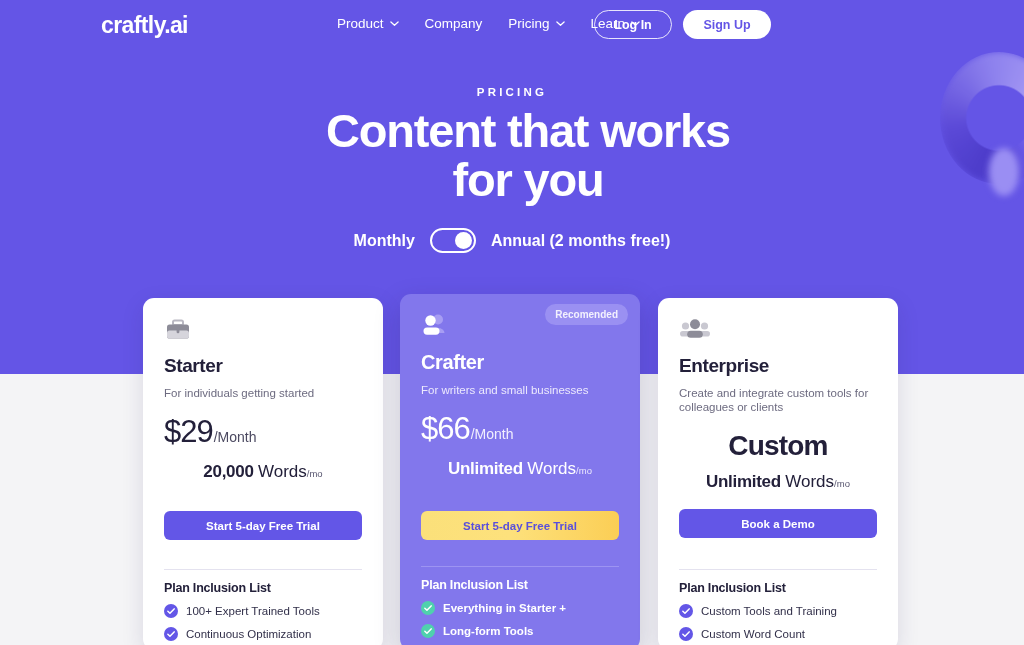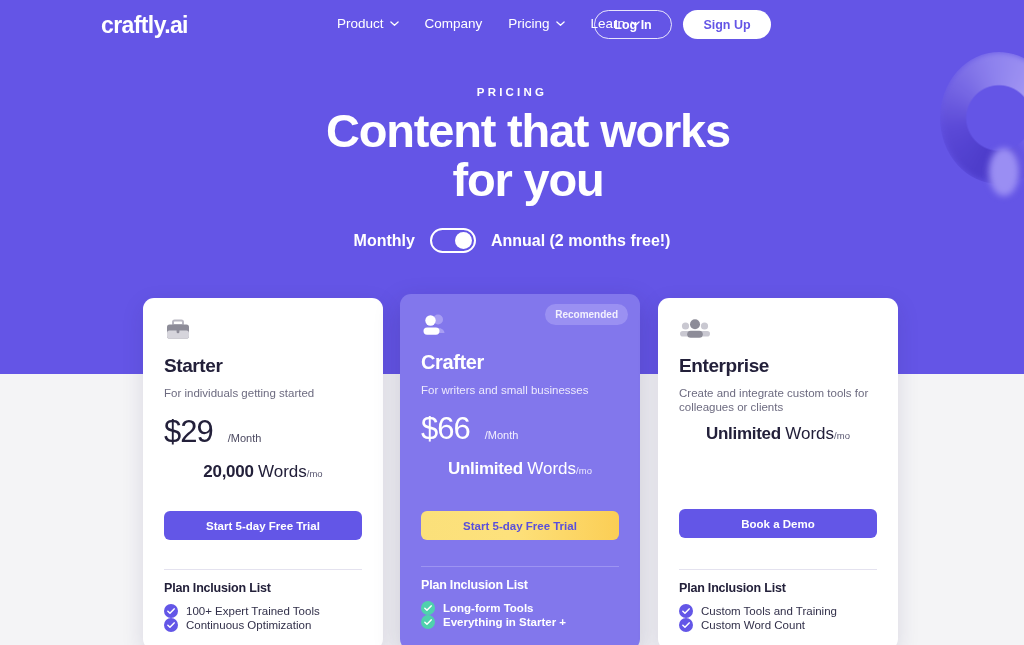--- a/index.html
+++ b/index.html
@@ -108,21 +108,21 @@
   .card-inner { padding: 18px 21px 0 21px; }
   .card-icon { height: 30px; margin-bottom: 9px; }
   .card-icon svg { display: block; }
   .plan-name { font-size: 19px; font-weight: bold; color: #23203a; letter-spacing: -.4px; }
   .card-crafter .plan-name { color: #fff; font-size: 20px; }
   .plan-desc { font-size: 11.5px; color: #6d6b80; margin-top: 9px; line-height: 14px; }
   .card-crafter .plan-desc { color: #ece9fd; }
 
   .price-row { margin-top: 14px; display: flex; align-items: baseline; }
   .price { font-size: 31px; font-weight: normal; color: #23203a; letter-spacing: -1px; }
-  .price-per { font-size: 11px; color: #4b4960; margin-left: 15px; }
+  .price-per { font-size: 14px; color: #4b4960; margin-left: 1px; }
   .card-crafter .price { color: #fff; }
   .card-crafter .price-per { color: #f2effe; }
 
   .price-custom {
     margin-top: 16px; text-align: center;
     font-size: 28px; font-weight: bold; color: #23203a; letter-spacing: -.8px;
   }
 
   .words-row { margin-top: 12px; text-align: center; }
   .card-enterprise .words-row { margin-top: 10px; }
@@ -145,21 +145,21 @@
   .cta-enterprise { position: absolute; left: 0; top: 211px; }
 
   .incl { position: absolute; left: 21px; right: 21px; }
   .incl-starter    { top: 271px; }
   .incl-crafter    { top: 272px; }
   .incl-enterprise { top: 271px; }
   .incl-rule { border-top: 1px solid #e4e2ef; margin-bottom: 11px; }
   .card-crafter .incl-rule { border-top-color: #9d94f2; }
   .incl-title { font-size: 12.5px; font-weight: bold; color: #23203a; letter-spacing: -.2px; }
   .card-crafter .incl-title { color: #fff; }
-  .incl-list { margin-top: 9px; display: flex; flex-direction: column; }
+  .incl-list { margin-top: 9px; display: flex; flex-direction: column; gap: 9px; }
   .incl-item { display: flex; align-items: center; gap: 8px; }
   .check { width: 14px; height: 14px; flex: none; }
   .check svg { display: block; }
   .incl-text { font-size: 11.5px; color: #32304a; white-space: nowrap; }
   .card-crafter .incl-text { color: #fff; font-weight: bold; }
 
   .badge {
     position: absolute; right: 12px; top: 10px;
     background: #9a90f2; color: #f3f1fe;
     font-size: 10px; font-weight: bold;
@@ -306,49 +306,50 @@
         <div class="incl-rule"></div>
         <div class="incl-title">Plan Inclusion List</div>
         <div class="incl-list">
           <div class="incl-item">
             <span class="check">
               <svg width="14" height="14" viewBox="0 0 16 16">
                   <circle cx="8" cy="8" r="8" fill="#4fd1ad"></circle>
                   <path d="M4.4 8.3 L6.8 10.6 L11.6 5.6" stroke="#fff" stroke-width="1.7" fill="none" stroke-linecap="round" stroke-linejoin="round"></path>
                 </svg>
             </span>
+            <span class="incl-text">Everything in Starter +</span>
+          </div>
+          <div class="incl-item">
+            <span class="check">
+              <svg width="14" height="14" viewBox="0 0 16 16">
+                  <circle cx="8" cy="8" r="8" fill="#4fd1ad"></circle>
+                  <path d="M4.4 8.3 L6.8 10.6 L11.6 5.6" stroke="#fff" stroke-width="1.7" fill="none" stroke-linecap="round" stroke-linejoin="round"></path>
+                </svg>
+            </span>
             <span class="incl-text">Long-form Tools</span>
-          </div>
-          <div class="incl-item">
-            <span class="check">
-              <svg width="14" height="14" viewBox="0 0 16 16">
-                  <circle cx="8" cy="8" r="8" fill="#4fd1ad"></circle>
-                  <path d="M4.4 8.3 L6.8 10.6 L11.6 5.6" stroke="#fff" stroke-width="1.7" fill="none" stroke-linecap="round" stroke-linejoin="round"></path>
-                </svg>
-            </span>
-            <span class="incl-text">Everything in Starter +</span>
           </div>
         </div>
       </div>
     </div>
 
     <div class="card card-enterprise">
       <div class="card-inner">
         <div class="card-icon">
           <svg width="32" height="28" viewBox="0 0 32 28">
             <circle cx="6.5" cy="10" r="3.6" fill="#c9c8d1"></circle>
             <circle cx="25.5" cy="10" r="3.6" fill="#c9c8d1"></circle>
             <rect x="1" y="15" width="11" height="5.6" rx="2.8" fill="#c9c8d1"></rect>
             <rect x="20" y="15" width="11" height="5.6" rx="2.8" fill="#c9c8d1"></rect>
             <circle cx="16" cy="8.3" r="5" fill="#8d8c98"></circle>
             <rect x="8.2" y="14.8" width="15.6" height="7" rx="3.5" fill="#8d8c98"></rect>
           </svg>
         </div>
         <div class="plan-name">Enterprise</div>
         <div class="plan-desc">Create and integrate custom tools for colleagues or clients</div>
+        <div class="price-custom">Custom</div>
         <div class="words-row">
           <span class="words-strong">Unlimited</span>
           <span class="words-plain">Words</span><span class="words-mo">/mo</span>
         </div>
       </div>
       <button class="cta cta-enterprise">Book a Demo</button>
       <div class="incl incl-enterprise">
         <div class="incl-rule"></div>
         <div class="incl-title">Plan Inclusion List</div>
         <div class="incl-list">

